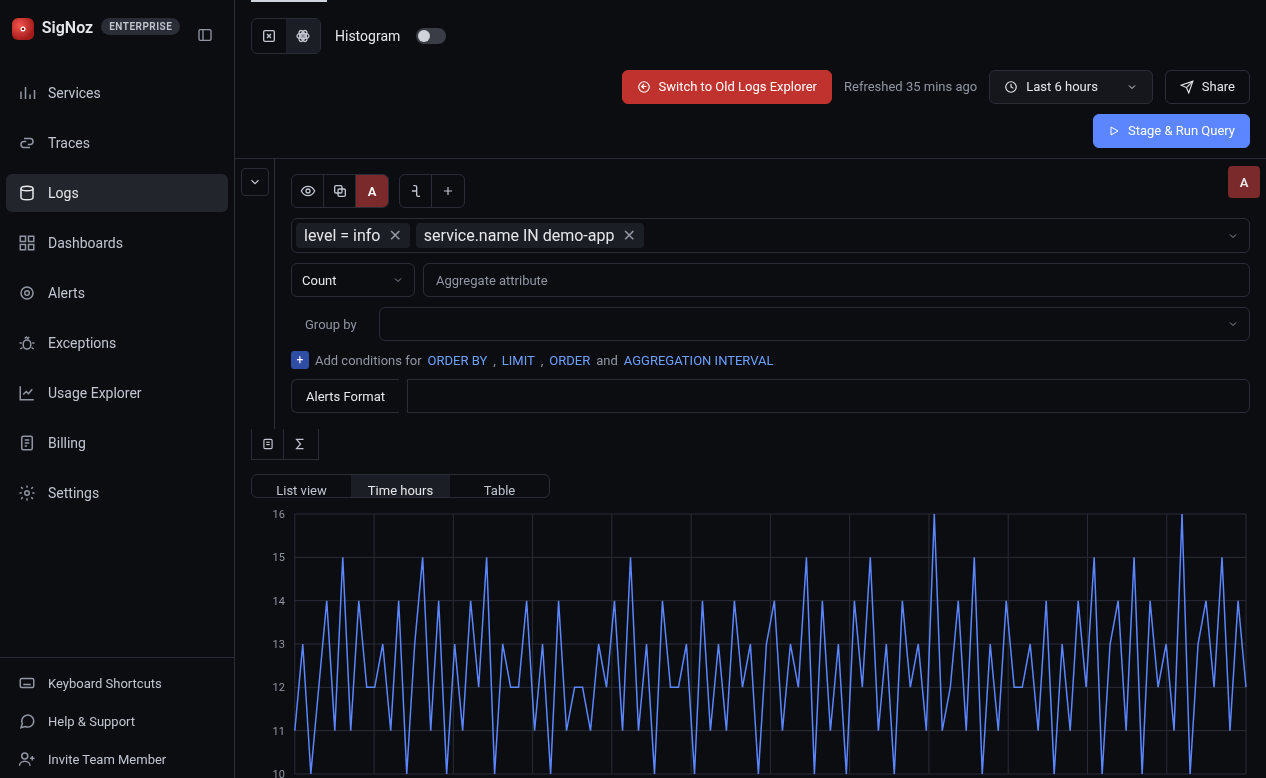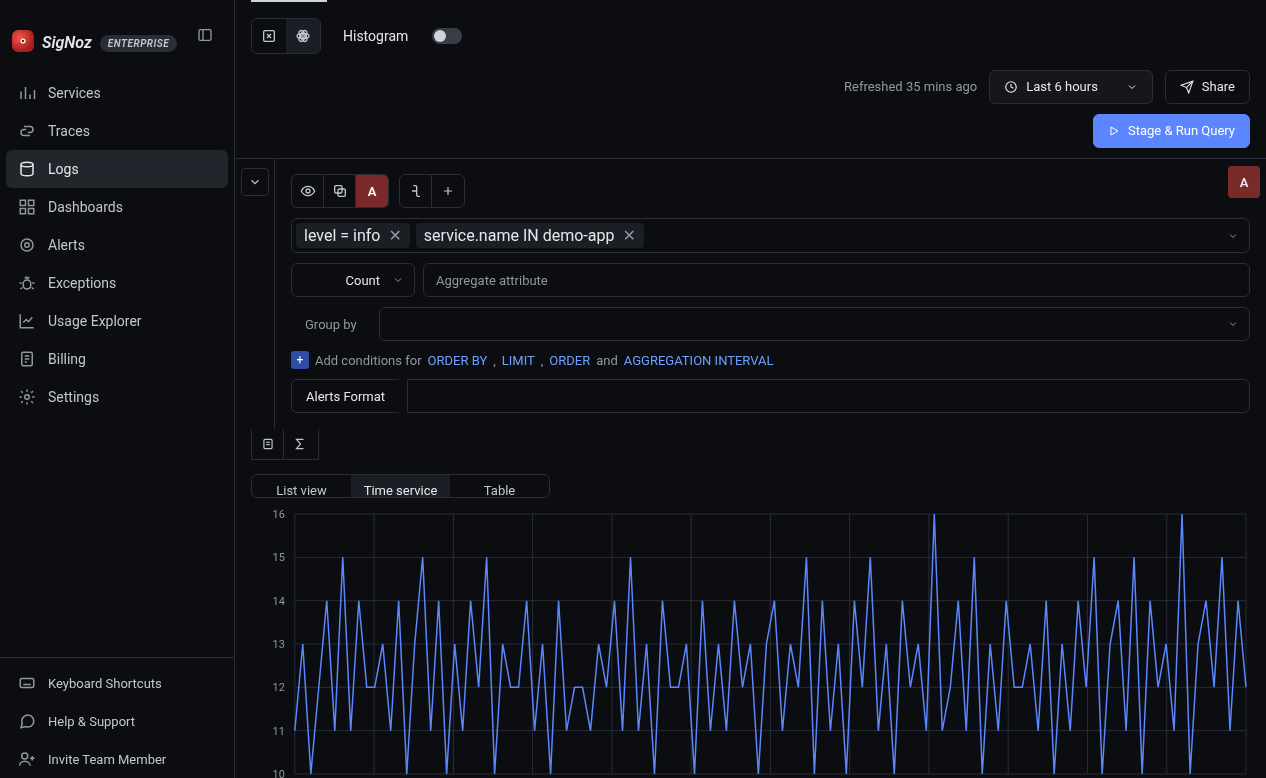--- a/index.html
+++ b/index.html
@@ -12,43 +12,43 @@
     --accent:#5c86ff;
     --danger:#c0322d;
     --active:#23252c;
   }
   *{box-sizing:border-box;font-family:-apple-system,BlinkMacSystemFont,"Segoe UI",Roboto,sans-serif;}
   body{margin:0;width:1266px;height:778px;background:var(--bg);color:var(--text);font-size:13px;overflow:hidden;}
   svg{display:block}
 
   
   .sidebar{position:absolute;left:0;top:0;width:235px;height:778px;background:var(--bg);border-right:1px solid var(--border);display:flex;flex-direction:column;}
-  .sb-top{display:flex;align-items:flex-end;gap:8px;padding:18px 12px 16px 12px;font-style:italic;}
+  .sb-top{display:flex;align-items:flex-start;gap:8px;padding:18px 12px 16px 12px;}
   .logo{width:22px;height:22px;border-radius:6px;background:radial-gradient(circle at 35% 35%, #f3564e 0%, #a61c1c 70%);display:flex;align-items:center;justify-content:center}
   .brand{font-weight:600;font-size:16px}
   .plan-badge{background:#2a2d36;color:#c2c6d0;font-size:10px;font-weight:600;letter-spacing:.05em;padding:3px 8px;border-radius:999px}
   .collapse-btn{margin-left:auto}
 
-  .sb-nav{padding:6px;display:flex;flex-direction:column;gap:0;}
+  .sb-nav{padding:6px;display:flex;flex-direction:column;gap:12px;}
   .sb-item{display:flex;align-items:center;gap:12px;padding:10px 12px;border-radius:6px;color:#c2c6d0;cursor:pointer;font-size:14px}
   .sb-item.active{background:var(--active);color:var(--text)}
   .sb-ico{width:18px;height:18px;color:#9196a2;flex:none}
   .sb-item.active .sb-ico{color:var(--text)}
 
   .sb-footer{margin-top:auto;padding:6px 6px 0 6px;border-top:1px solid var(--border);}
   .sb-footer .sb-item{font-size:13px}
 
   
   .main{position:absolute;left:235px;top:0;width:1031px;height:778px;display:flex;flex-direction:column}
 
   
   .top-accent{height:10px;border-top:2px solid #cfd3db;margin-left:16px;width:76px}
 
   
-  .hdr{display:flex;align-items:center;padding:10px 16px;gap:16px}
+  .hdr{display:flex;align-items:center;padding:10px 16px;gap:8px}
   .hdr .icon-group{display:flex;border:1px solid var(--border);border-radius:6px;overflow:hidden}
   .icon-btn{width:34px;height:34px;display:flex;align-items:center;justify-content:center;color:#c2c6d0;cursor:pointer}
   .icon-btn.sel{background:var(--panel2)}
   .hist{font-size:14px;margin-left:6px;color:#e6e7ea}
   .toggle{width:30px;height:16px;border-radius:999px;background:#3a3d46;position:relative;margin-left:8px}
   .toggle::after{content:"";position:absolute;left:2px;top:2px;width:12px;height:12px;border-radius:50%;background:#d0d3da}
 
   
   .hdr2{display:flex;align-items:center;gap:12px;padding:6px 16px 10px 16px}
   .spacer{flex:1}
@@ -75,21 +75,21 @@
   .tb-sep{width:10px}
 
   .side-letter{position:absolute;right:6px;top:8px;width:32px;height:32px;background:#7a2a2a;border-radius:4px;display:flex;align-items:center;justify-content:center;font-weight:600}
 
   .field-row{display:flex;gap:8px;align-items:stretch}
   .tagbox{flex:1;border:1px solid var(--border);border-radius:6px;padding:4px;display:flex;gap:6px;align-items:center;min-height:34px;position:relative}
   .tag{display:inline-flex;align-items:center;gap:8px;background:var(--panel2);border-radius:4px;padding:3px 8px;font-size:16px;color:#e6e7ea}
   .tag .x{color:#9196a2;cursor:pointer}
   .tagbox .drop{margin-left:auto;margin-right:6px;color:#9196a2}
 
-  .selectish{display:flex;align-items:center;gap:12px;height:34px;padding:0 10px;border:1px solid var(--border);border-radius:6px;min-width:124px;justify-content:flex-end}
+  .selectish{display:flex;align-items:center;gap:4px;height:34px;padding:0 10px;border:1px solid var(--border);border-radius:6px;min-width:124px;justify-content:space-between}
   .textish{flex:1;height:34px;padding:0 12px;border:1px solid var(--border);border-radius:6px;display:flex;align-items:center;color:var(--muted)}
   .textish.wide{min-width:260px}
 
   .groupby-label{display:flex;align-items:center;padding:0 14px;color:var(--muted)}
   .legend-label{display:flex;align-items:center;padding:0 14px;border:1px solid var(--border);border-right:none;border-radius:6px 0 0 6px;height:34px}
   .legend-box{flex:1;height:34px;border:1px solid var(--border);border-radius:0 6px 6px 0}
 
   .cond-line{display:flex;align-items:center;gap:6px;font-size:13px;color:var(--muted)}
   .cond-line a{color:#6ea0ff;text-decoration:none}
   .plus-sq{width:18px;height:18px;border-radius:3px;background:#2f4da5;color:#fff;display:flex;align-items:center;justify-content:center;font-size:12px;}
@@ -262,20 +262,28 @@
             <ellipse cx="12" cy="12" rx="9" ry="4" transform="rotate(-60 12 12)"></ellipse>
           </svg>
       </div>
     </div>
     <span class="hist">Histogram</span>
     <span class="toggle"></span>
   </div>
 
   <div class="hdr2">
     <div class="spacer"></div>
+    <button class="btn red">
+      <svg width="14" height="14" viewBox="0 0 24 24" fill="none" stroke="currentColor" stroke-width="2">
+          <circle cx="12" cy="12" r="9"></circle>
+          <polyline points="12 7 8 11 12 15"></polyline>
+          <line x1="8" y1="11" x2="16" y2="11"></line>
+        </svg>
+      <span>Switch to Old Logs Explorer</span>
+    </button>
     <span class="muted">Refreshed 35 mins ago</span>
     <button class="btn">
       <svg width="14" height="14" viewBox="0 0 24 24" fill="none" stroke="currentColor" stroke-width="2">
           <circle cx="12" cy="12" r="9"></circle>
           <polyline points="12 7 12 12 16 14"></polyline>
         </svg>
       <span>Last 6 hours</span>
       <svg class="chev" width="12" height="12" viewBox="0 0 24 24" fill="none" stroke="currentColor" stroke-width="2">
           <polyline points="6 9 12 15 18 9"></polyline>
         </svg>
@@ -416,21 +424,21 @@
       </div>
     <div class="tb-cell">
         <svg width="14" height="14" viewBox="0 0 24 24" fill="none" stroke="currentColor" stroke-width="2">
           <path d="M18 4H6l7 8-7 8h12"></path>
         </svg>
       </div>
   </div>
 
   <div class="vtabs">
     <div class="vtab">List view</div>
-    <div class="vtab active">Time service</div>
+    <div class="vtab active">Time hours</div>
     <div class="vtab">Table</div>
   </div>
 
   <div class="chart-wrap">
     <svg class="chart" viewBox="0 0 1000 270" preserveAspectRatio="none">
       <g class="axis" id="yaxis">
           <text x="30" y="270" text-anchor="end">10</text>
           <text x="30" y="226.66666666666669" text-anchor="end">11</text>
           <text x="30" y="183.33333333333334" text-anchor="end">12</text>
           <text x="30" y="140" text-anchor="end">13</text>

